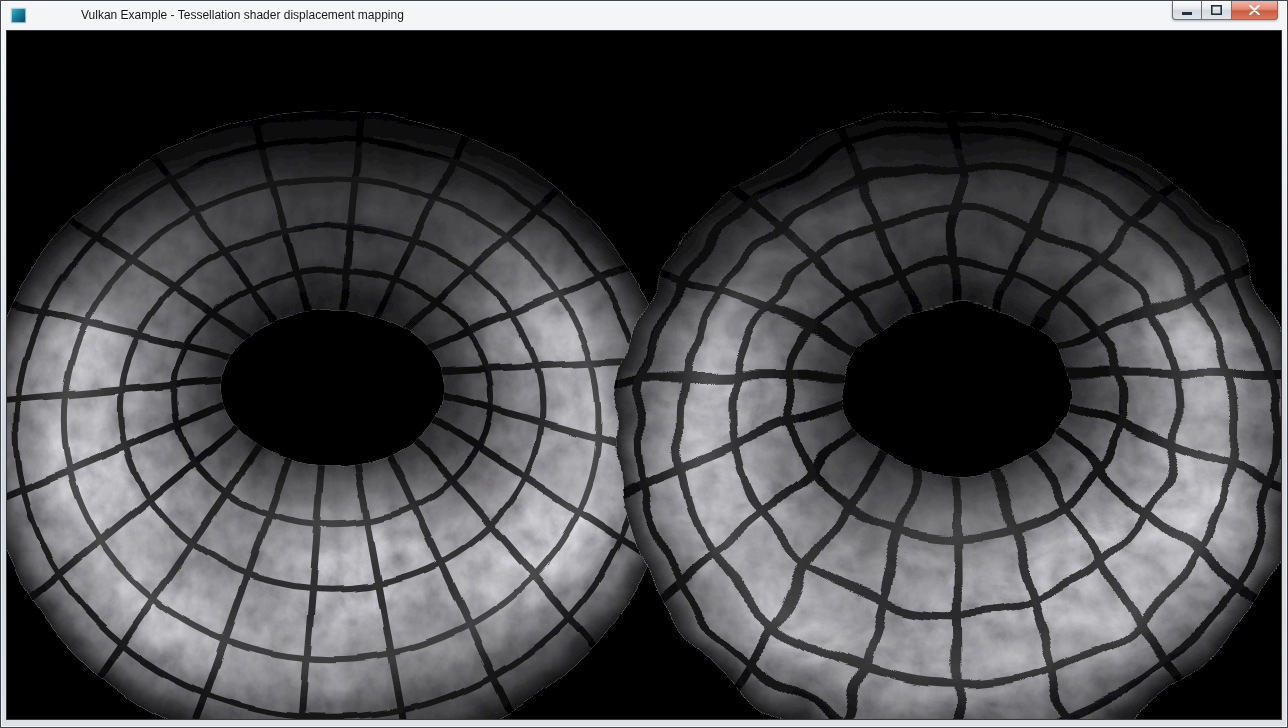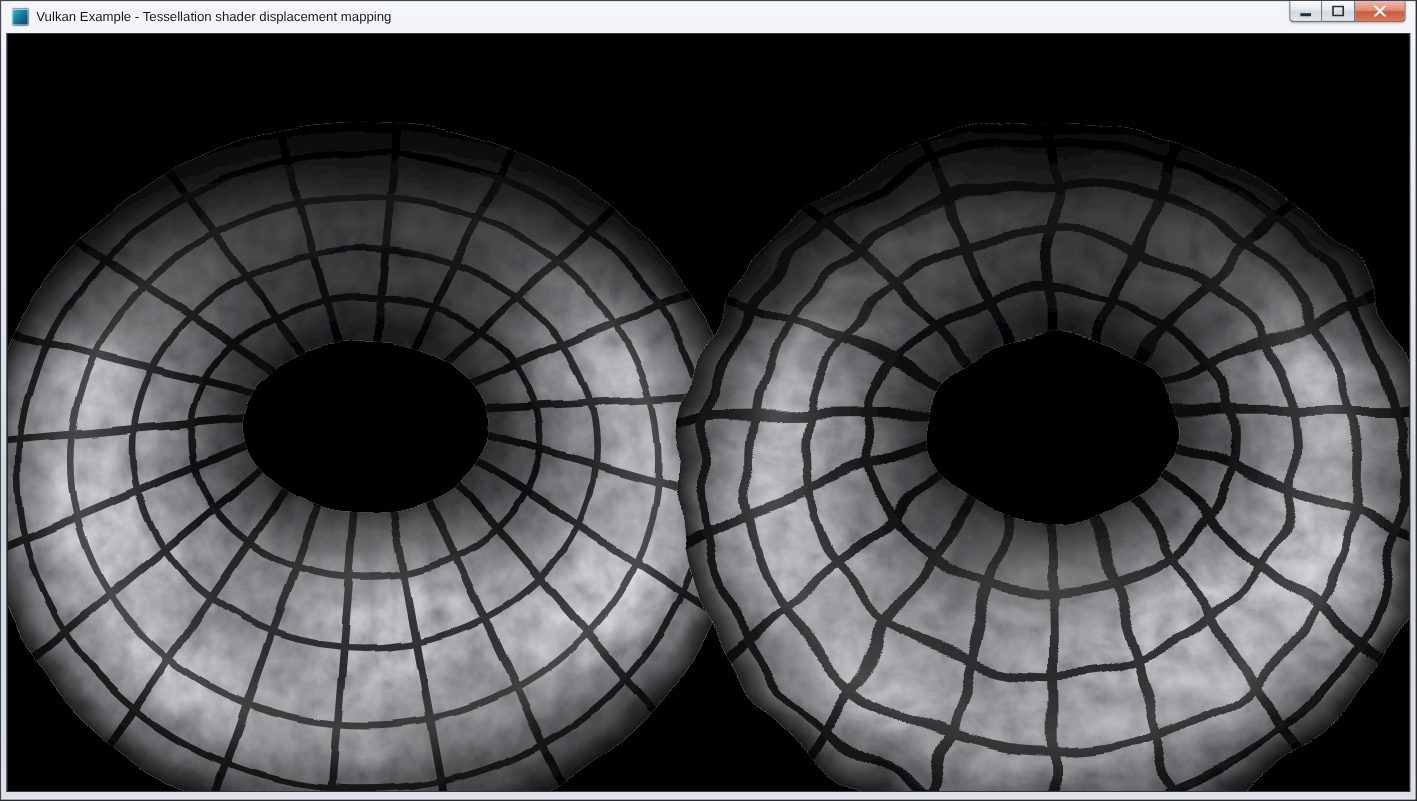--- a/index.html
+++ b/index.html
@@ -20,21 +20,21 @@
     padding:0 10px;box-sizing:border-box;
   }
   .app-icon{
     width:15px;height:15px;margin-right:7px;flex:0 0 auto;border-radius:2px;
     background:linear-gradient(135deg,#34c2d0 0%,#1a7f9c 45%,#103a66 100%);
     box-shadow:inset 0 0 0 1px rgba(255,255,255,0.55), 0 0 1px rgba(0,0,0,0.5);
   }
   .title-text{
     font-size:12px;color:#15181b;line-height:29px;
     text-shadow:0 1px 0 rgba(255,255,255,0.65);
-    white-space:nowrap;overflow:hidden;
+    white-space:nowrap;overflow:hidden;margin-left:48px;
   }
   .caption-btns{
     position:absolute;top:0;right:9px;display:flex;height:19px;
     filter:drop-shadow(0 1px 1px rgba(0,0,0,0.3));
   }
   .cbtn{
     display:flex;align-items:center;justify-content:center;
     width:30px;height:19px;box-sizing:border-box;padding:0;margin:0;
     border:1px solid #6d737b;border-top:none;cursor:default;
     background:linear-gradient(#fbfcfd,#e9ecef 40%,#d4d9df 55%,#e3e7eb);

